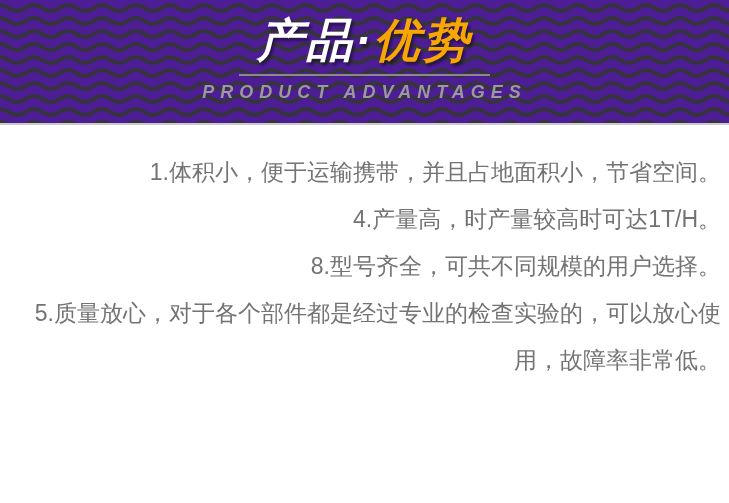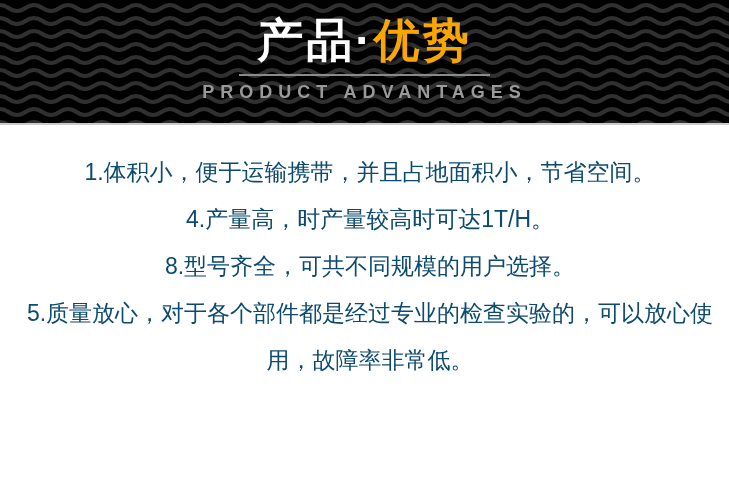--- a/index.html
+++ b/index.html
@@ -7,23 +7,24 @@
     width: 729px;
     height: 503px;
     overflow: hidden;
     background: #ffffff;
     font-family: "Liberation Sans", "DejaVu Sans", sans-serif;
   }
   .banner {
     position: relative;
     width: 729px;
     height: 125px;
-    background: #000000;
+    background: #4c1d95;
     border-bottom: 2px solid #cbcbcb;
     overflow: hidden;
+    font-style: italic;
   }
   .banner .waves {
     position: absolute;
     left: 0; top: 0;
     width: 100%; height: 100%;
     display: block;
   }
   .banner-content {
     position: relative;
     z-index: 1;
@@ -56,22 +57,22 @@
     color: #9a9a9a;
     white-space: nowrap;
   }
   .content {
     background: #ffffff;
     padding: 24px 8px 0 19px;
   }
   .advantage-item {
     font-size: 23px;
     line-height: 47px;
-    color: #0c4a6e;
-    text-align: center;
+    color: #737373;
+    text-align: right;
   }
 </style>
 </head>
 <body>
 
 <div class="banner">
   <svg class="waves" xmlns="http://www.w3.org/2000/svg" width="729" height="125">
     <defs>
       <pattern id="wv" width="34" height="13" patternUnits="userSpaceOnUse">
         <path d="M-8.5,8 Q0,2 8.5,8 M8.5,8 Q17,14 25.5,8 M25.5,8 Q34,2 42.5,8" fill="none" stroke="#353535" stroke-width="4" stroke-linecap="round" opacity="0.9"></path>

